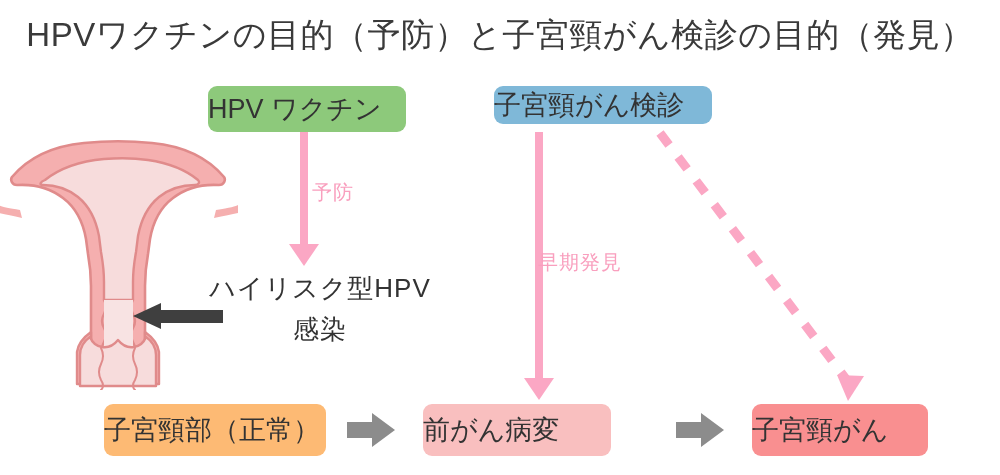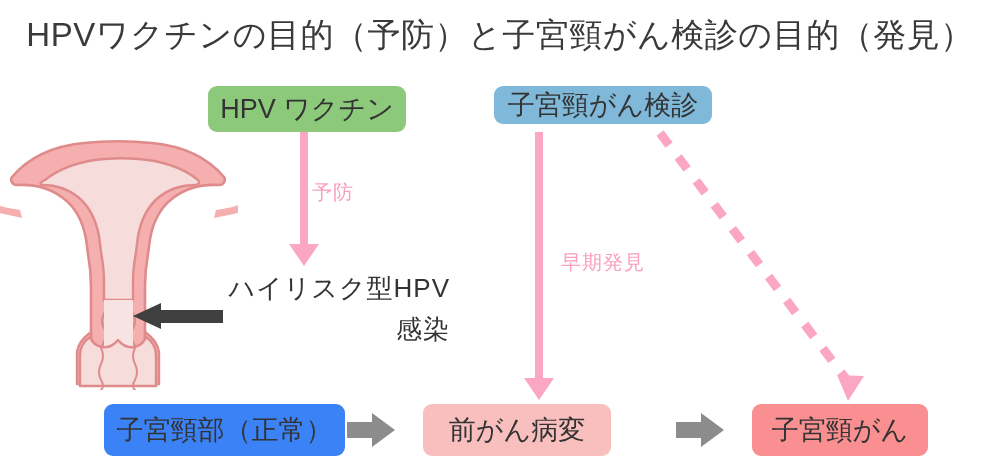--- a/index.html
+++ b/index.html
@@ -31,42 +31,41 @@
     color: #3a3a3a;
     letter-spacing: 0.5px;
     white-space: nowrap;
   }
 
   
   .box {
     position: absolute;
     display: flex;
     align-items: center;
-    justify-content: center;
     border-radius: 9px;
     color: #333333;
     font-size: 27px;
     line-height: 1;
     white-space: nowrap;
     box-sizing: border-box;
   }
   .box-vaccine {
     left: 208px;  top: 86px;
     width: 198px; height: 46px;
     background: #8DC97B;
   }
   .box-screening {
     left: 494px;  top: 86px;
     width: 218px; height: 38px;
     background: #7FB8D8;
   }
   .box-normal {
     left: 104px;  top: 404px;
-    width: 241px; height: 52px;
-    background: #3b82f6;
+    width: 222px; height: 52px;
+    background: #fdba74;
   }
   .box-precancer {
     left: 423px;  top: 404px;
     width: 188px; height: 52px;
     background: #F9BFBF;
   }
   .box-cancer {
     left: 752px;  top: 404px;
     width: 176px; height: 52px;
     background: #F98F90;
@@ -74,34 +73,34 @@
 
   
   .text-label {
     position: absolute;
     color: #333333;
     white-space: nowrap;
   }
   .lbl-hpv-infection {
     left: 190px; top: 268px;
     width: 260px;
-    text-align: right;
+    text-align: center;
     font-size: 26px;
     line-height: 41px;
     letter-spacing: 1px;
   }
   .arrow-label {
     position: absolute;
     color: #F99FBE;
     font-size: 20px;
     line-height: 1;
     white-space: nowrap;
   }
   .lbl-prevention { left: 312px; top: 182px; letter-spacing: 1px; }
-  .lbl-early-detect { left: 561px; top: 252px; letter-spacing: 1px; }
+  .lbl-early-detect { left: 538px; top: 252px; letter-spacing: 1px; }
 
   
   .v-arrow { position: absolute; }
   .v-arrow .shaft {
     position: absolute;
     left: 50%;
     top: 0;
     transform: translateX(-50%);
     width: 8px;
     background: #FBA7C4;

